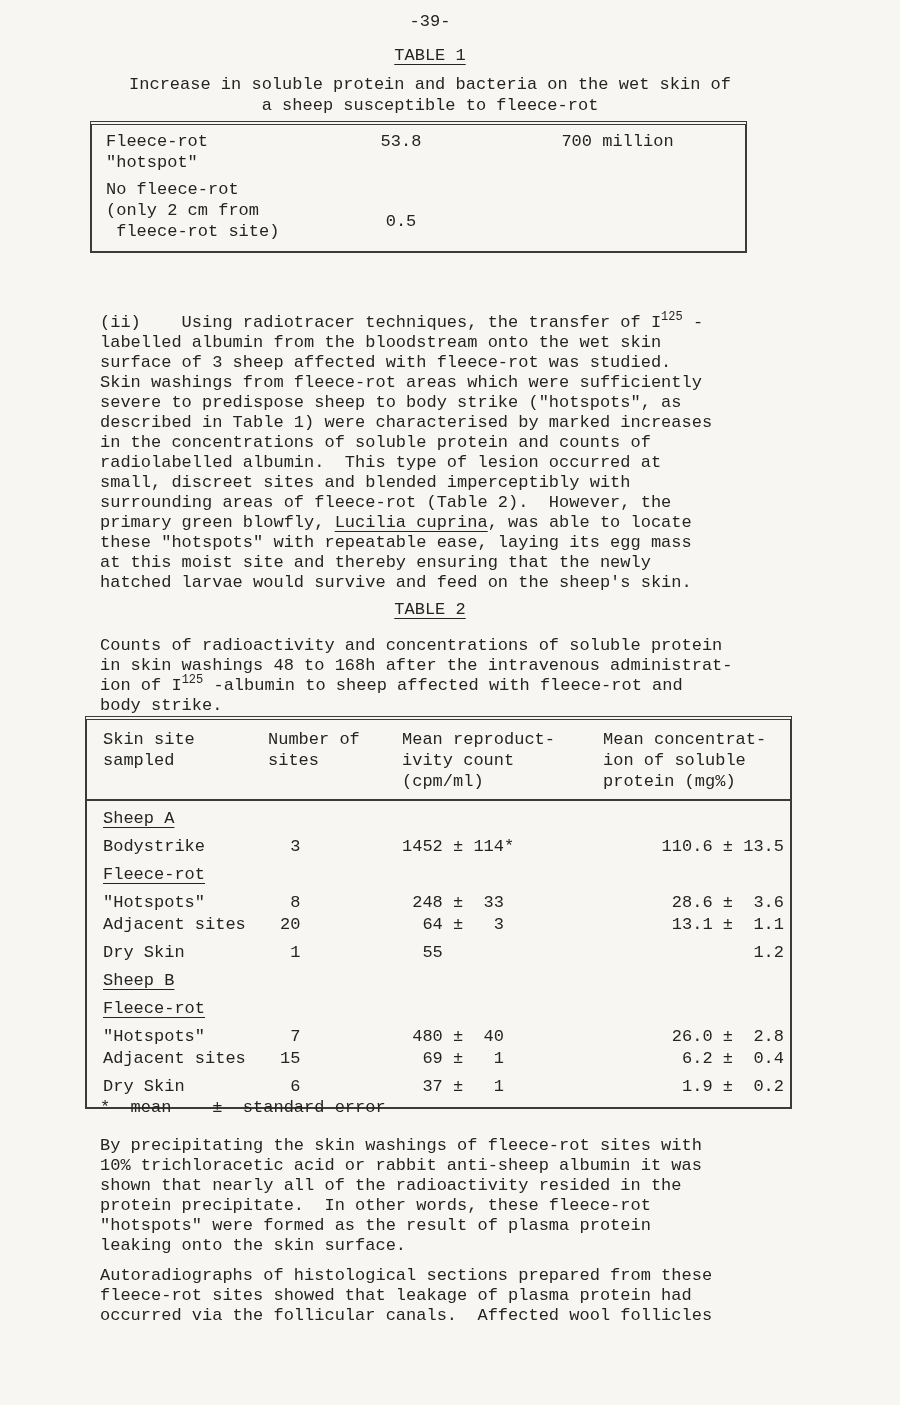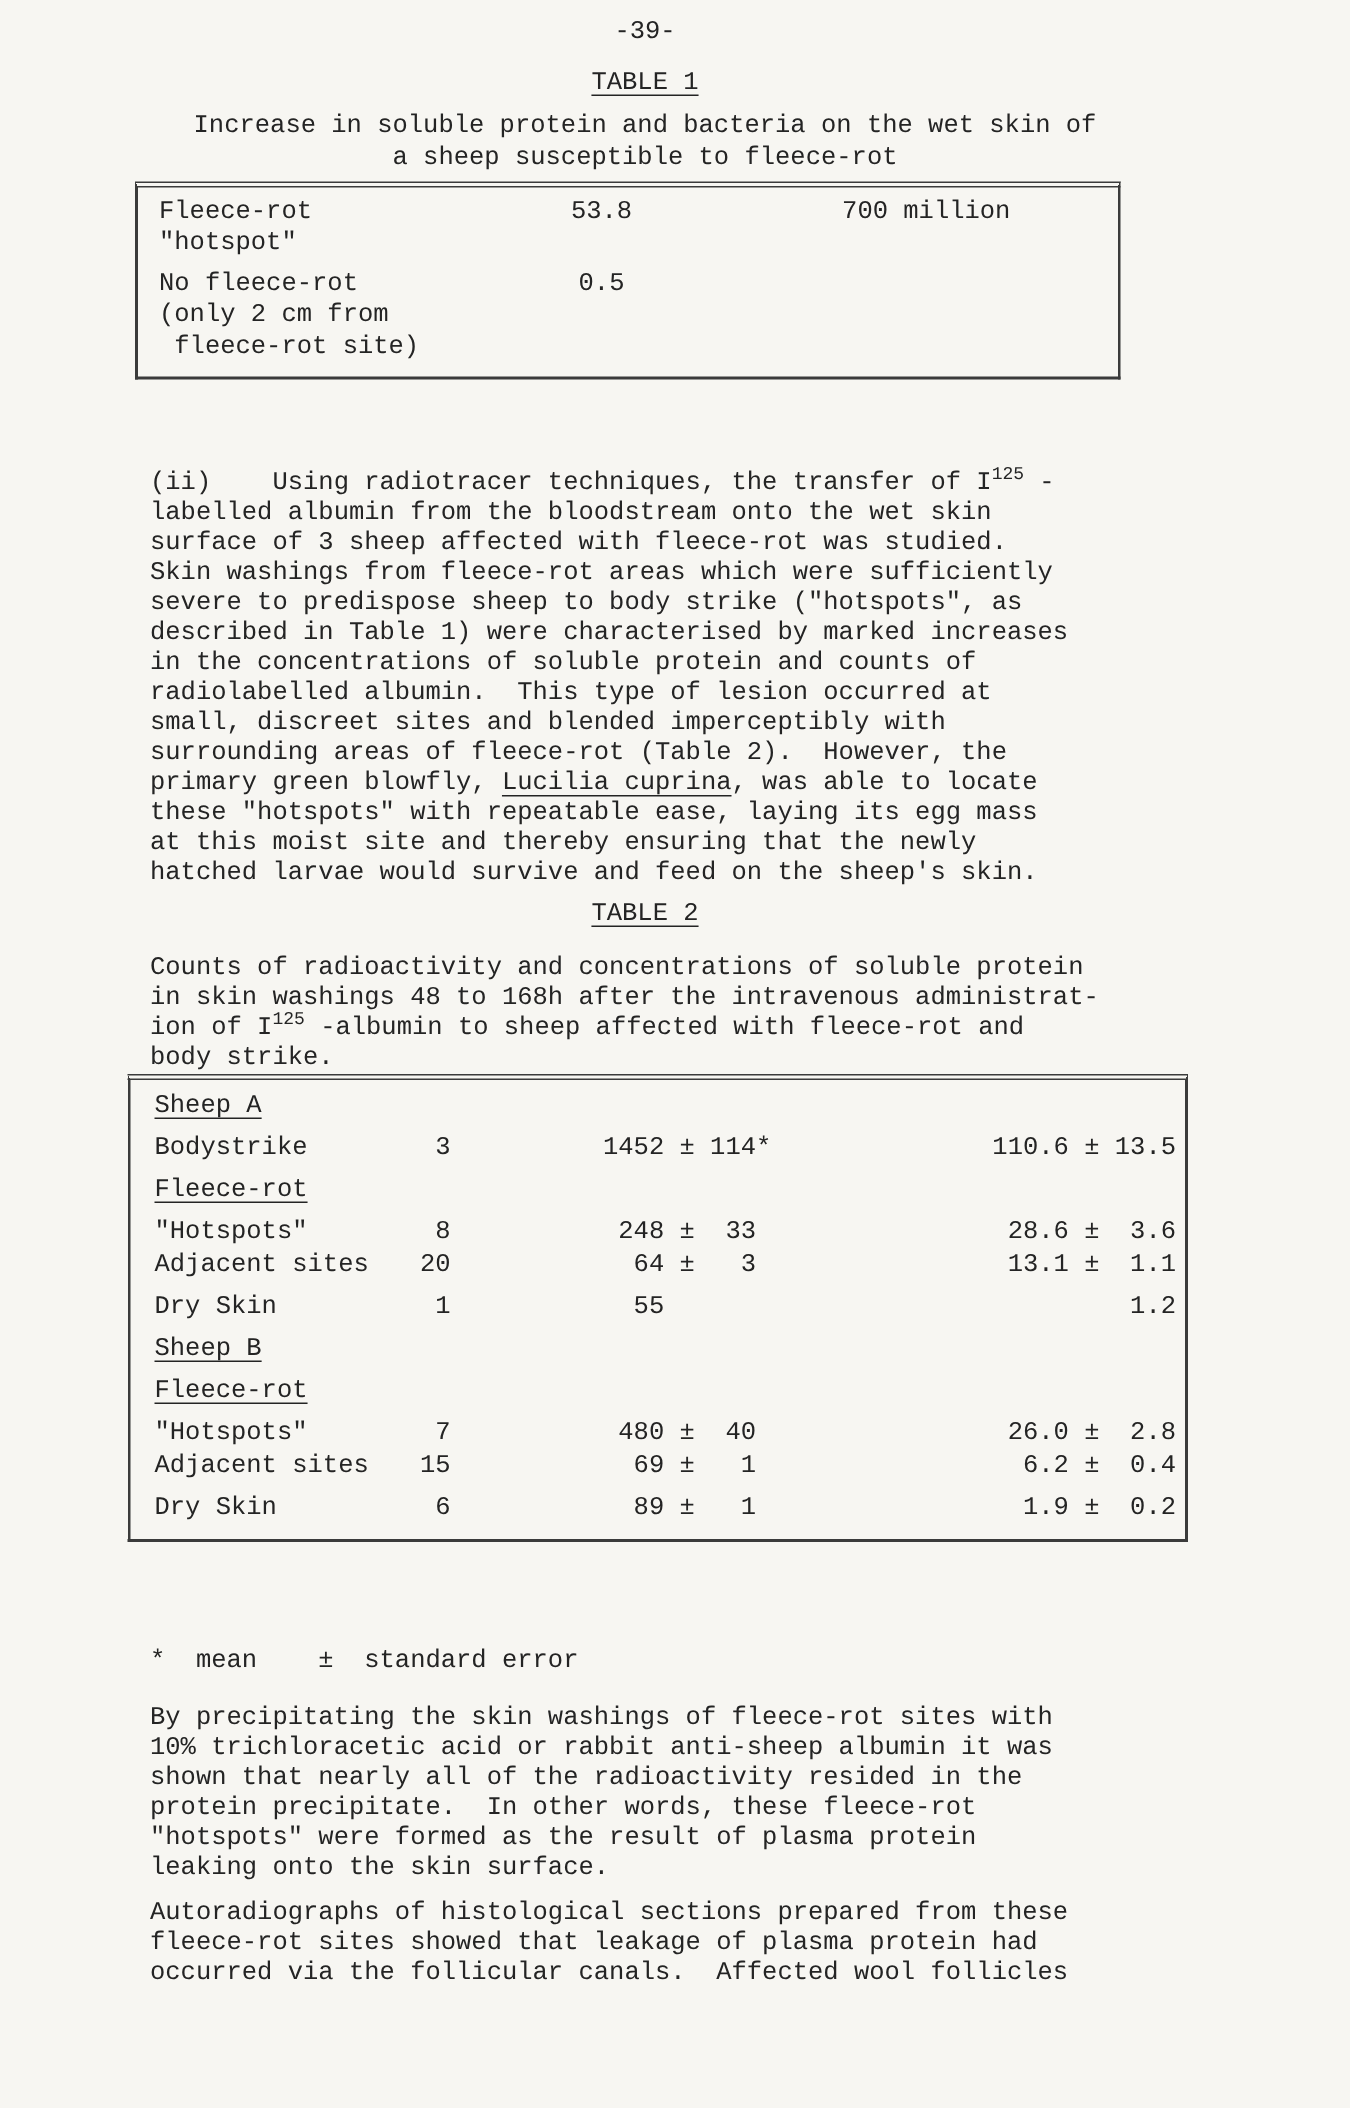--- a/index.html
+++ b/index.html
@@ -76,21 +76,21 @@
     <div class="t1-body">
       <div class="t1-row">
         <div class="cell">Fleece-rot "hotspot"</div>
         <div class="cell tc">53.8</div>
         <div class="cell tc">700 million</div>
       </div>
       <div class="t1-row">
         <div class="cell">No fleece-rot
 (only 2 cm from
  fleece-rot site)</div>
-        <div class="cell tc" style="align-self:start;">0.5</div>
+        <div class="cell tc" style="align-self:start;margin-top:32px;">0.5</div>
       </div>
     </div>
   </div>
 
   <div class="para" style="top:313px;"><span>(ii)    Using radiotracer techniques, the transfer of I</span><sup>125</sup><span> -
 labelled albumin from the bloodstream onto the wet skin
 surface of 3 sheep affected with fleece-rot was studied.
 Skin washings from fleece-rot areas which were sufficiently
 severe to predispose sheep to body strike ("hotspots", as
 described in Table 1) were characterised by marked increases
@@ -105,20 +105,32 @@
 
   <div class="centered" style="top:600px;">
     <span class="u">TABLE 2</span>
   </div>
   <div class="para" style="top:636px;"><span>Counts of radioactivity and concentrations of soluble protein
 in skin washings 48 to 168h after the intravenous administrat-
 ion of I</span><sup>125</sup><span> -albumin to sheep affected with fleece-rot and
 body strike.</span></div>
 
   <div id="table2">
+    <div class="t2-header">
+      <div class="cell">Skin site
+sampled</div>
+      <div class="cell">Number of
+sites</div>
+      <div class="cell hpad">Mean reproduct-
+ivity count
+(cpm/ml)</div>
+      <div class="cell">Mean concentrat-
+ion of soluble
+protein (mg%)</div>
+    </div>
     <div class="t2-body">
 
       <div class="t2sec">
         <span class="u">Sheep A</span>
       </div>
 
       <div class="t2row gap">
         <div class="c1">Bodystrike</div>
         <div class="c2"> 3</div>
         <div class="c3">1452 ± 114*</div>
@@ -170,21 +182,21 @@
           <div class="c1">Adjacent sites</div>
           <div class="c2">15</div>
           <div class="c3">  69 ±   1</div>
           <div class="c4">  6.2 ±  0.4</div>
         </div>
       </div>
 
       <div class="t2row gap">
         <div class="c1">Dry Skin</div>
         <div class="c2"> 6</div>
-        <div class="c3">  89 ±   1</div>
+        <div class="c3">  37 ±   1</div>
         <div class="c4">  1.9 ±  0.2</div>
       </div>
 
     </div>
   </div>
 
   <div id="footnote">*  mean    ±  standard error</div>
 
   <div class="para" style="top:1136px;">By precipitating the skin washings of fleece-rot sites with
 10% trichloracetic acid or rabbit anti-sheep albumin it was

